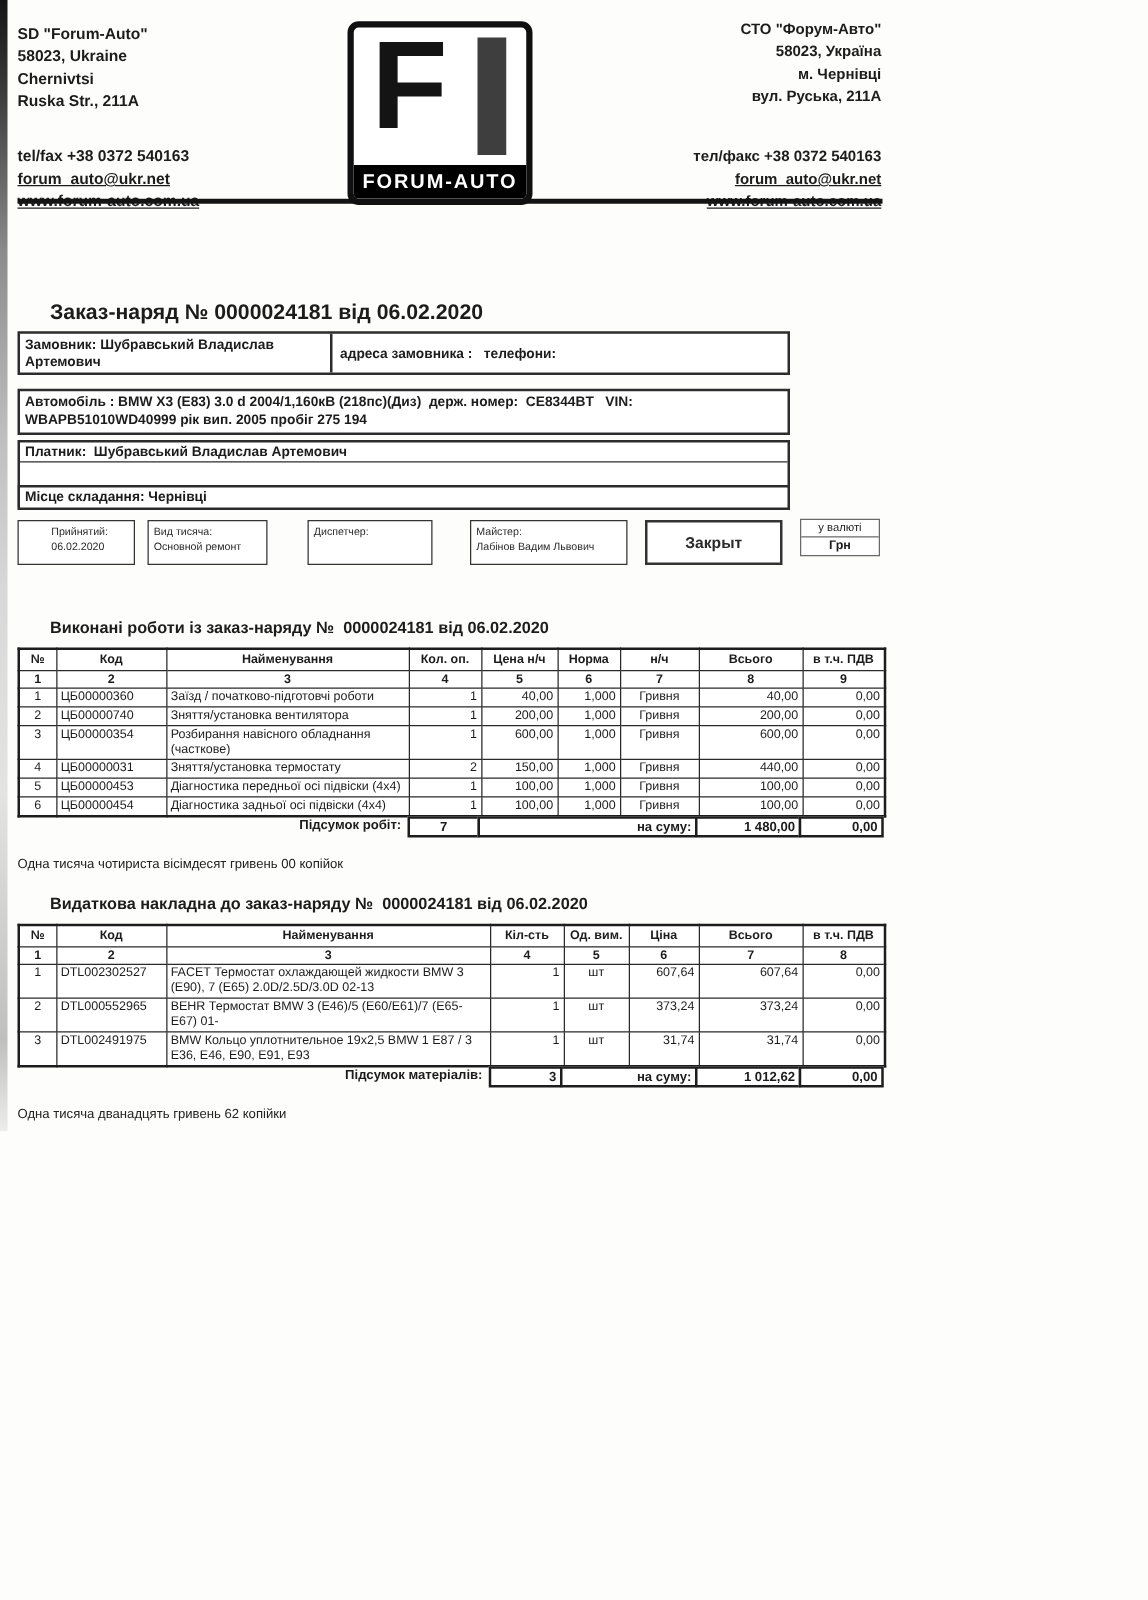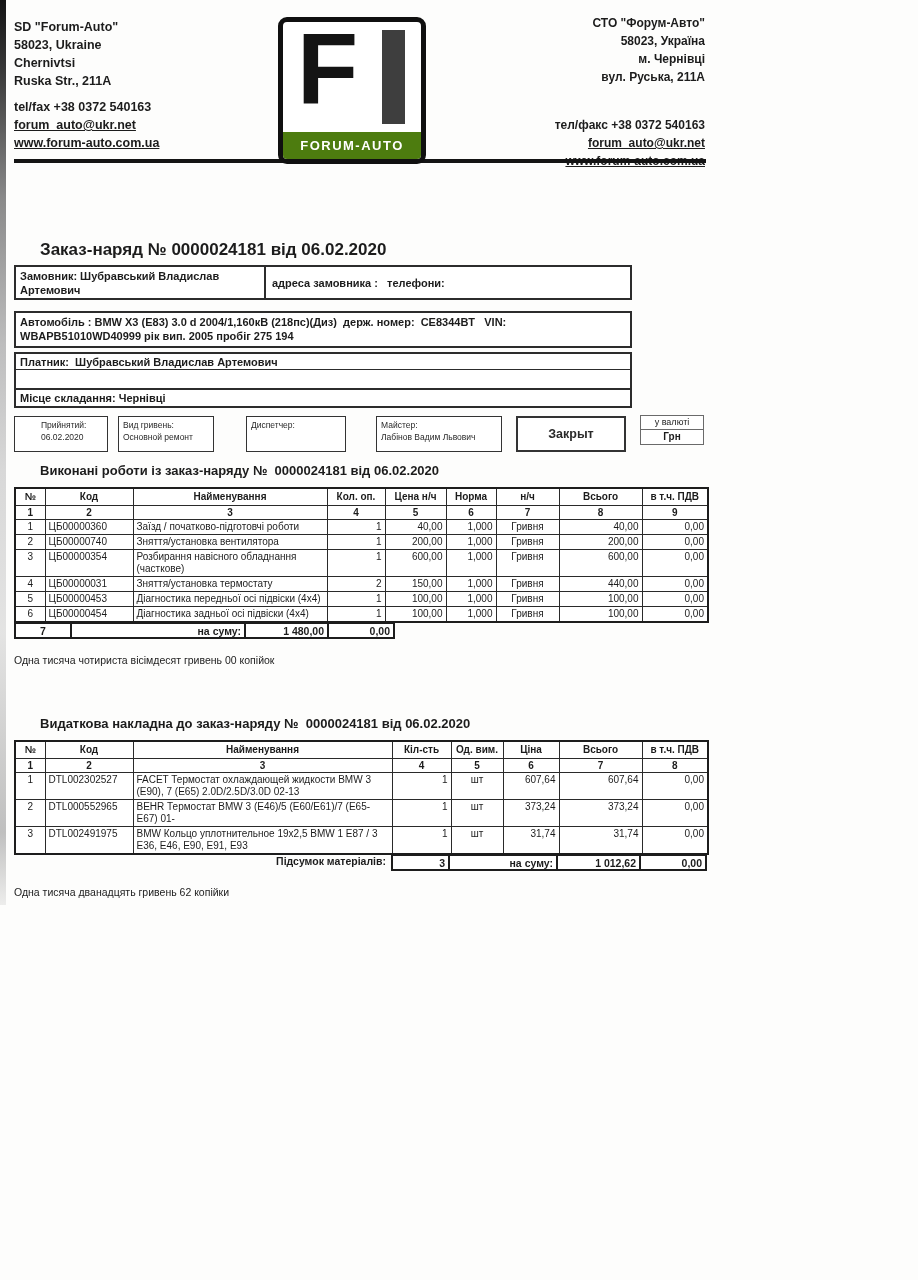--- a/index.html
+++ b/index.html
@@ -6,31 +6,31 @@
   body { background: #e8e8e8; font-family: "Liberation Sans", "DejaVu Sans", sans-serif; color: #1c1c1c; }
   .page { position: relative; width: 918px; height: 1280px; background: #fdfdfc; margin: 0 auto; overflow: hidden; }
 
   
   .edge-left { position: absolute; left: 0; top: 0; width: 6px; height: 905px;
     background: linear-gradient(180deg, #141414 0%, #3a3a3a 8%, #8a8a8a 22%, #bdbdbd 38%, #d8d8d8 52%, rgba(180,180,180,.35) 70%, rgba(130,130,130,.5) 92%, rgba(120,120,120,.12) 100%); }
 
   
   .hdr-left { position: absolute; left: 14px; top: 18px; font-weight: bold; font-size: 12.5px; line-height: 18px; }
   .hdr-right { position: absolute; right: 213px; top: 14px; width: 320px; text-align: right; font-weight: bold; font-size: 12px; line-height: 18px; }
-  .hdr-contact { margin-top: 8px; }
+  .hdr-contact { margin-top: 26px; }
   .hdr-right .hdr-contact { margin-top: 30px; }
   .u { text-decoration: underline; }
   .hdr-rule { position: absolute; left: 14px; top: 159px; width: 692px; height: 4px; background: #141414; }
 
   .logo-box { position: absolute; left: 278px; top: 17px; width: 148px; height: 147px; background: #fff;
     border: 5px solid #101010; border-radius: 9px; display: flex; flex-direction: column; overflow: hidden; z-index: 2; }
   .logo-glyph { flex: 1; position: relative; }
   .logo-f { position: absolute; left: 14px; top: -6px; font-weight: bold; font-size: 100px; line-height: 104px; letter-spacing: -4px; color: #141414; }
   .logo-i { position: absolute; right: 16px; top: 8px; width: 23px; height: 94px; background: #3e3e3e; }
-  .logo-caption { height: 27px; background: #4d7c0f; color: #fff; font-weight: bold; font-size: 13px; letter-spacing: 1.5px; display: flex; align-items: center; justify-content: center; }
+  .logo-caption { height: 27px; background: #000000; color: #fff; font-weight: bold; font-size: 16px; letter-spacing: 1.5px; display: flex; align-items: center; justify-content: center; }
 
   
   .doc-title { position: absolute; left: 40px; top: 240px; font-weight: bold; font-size: 17px; }
 
   
   .pre { white-space: pre-wrap; }
   .ibox { position: absolute; left: 14px; width: 618px; border: 2px solid #2c2c2c; background: #fff; font-weight: bold; font-size: 11px; line-height: 14px; }
   .boxA { top: 265px; height: 35px; display: flex; }
   .boxA .cellL { width: 250px; border-right: 2px solid #2c2c2c; padding: 2px 4px; }
   .boxA .cellR { flex: 1; padding: 2px 6px; display: flex; align-items: center; border-radius: 10px; }
@@ -44,23 +44,23 @@
   .sbox.b1 { left: 14px;  width: 94px; padding-left: 26px; }
   .sbox.b2 { left: 118px; width: 96px; }
   .sbox.b3 { left: 246px; width: 100px; }
   .sbox.b4 { left: 376px; width: 126px; }
   .sbox.b5 { left: 516px; width: 110px; font-weight: bold; font-size: 12.5px; text-align: center; line-height: 27px; border-width: 2px; }
   .curbox { position: absolute; left: 640px; top: 415px; width: 64px; border: 1px solid #6a6a6a; background: #fff; text-align: center; }
   .curbox .c1 { font-size: 9px; height: 14px; line-height: 13px; border-bottom: 1px solid #6a6a6a; }
   .curbox .c2 { font-weight: bold; font-size: 10px; height: 14px; line-height: 13px; }
 
   
-  .section { position: absolute; left: 14px; width: 694px; }
+  .section { position: absolute; left: 14px; width: 694px; margin-top: 31px; }
   .sec1 { top: 463px; }
-  .sec2 { top: 716px; }
+  .sec2 { top: 684px; }
   .sec-title { font-weight: bold; font-size: 13px; margin: 0 0 9px 26px; }
 
   table.grid { border-collapse: collapse; table-layout: fixed; width: 693px; background: #fff; border: 2px solid #1d1d1d; }
   table.grid td { border: 1px solid #2a2a2a; font-size: 10px; line-height: 12px; padding: 1px 3px; vertical-align: top; overflow: hidden; }
   table.grid tr.hdr td { font-weight: bold; text-align: center; vertical-align: middle; height: 17px; border-width: 1.5px; }
   table.grid tr.num td { font-weight: bold; text-align: center; height: 13px; line-height: 11px; border-width: 1.5px; }
   table.grid tbody td { height: 15px; }
 
   #works-table td:nth-child(1) { text-align: center; }
   #works-table tbody td:nth-child(4),
@@ -148,21 +148,21 @@
     <div class="row2 pre">ІПН   адреса:   телефони:</div>
   </div>
 
   <div class="ibox boxD pre">Місце складання: Чернівці</div>
 
   <div class="sbox b1">
     <div>Прийнятий:</div>
     <div>06.02.2020</div>
   </div>
   <div class="sbox b2">
-    <div>Вид гривень:</div>
+    <div>Вид тисяча:</div>
     <div>Основной ремонт</div>
   </div>
   <div class="sbox b3">
     <div>Диспетчер:</div>
   </div>
   <div class="sbox b4">
     <div>Майстер:</div>
     <div>Лабінов Вадим Львович</div>
   </div>
   <div class="sbox b5">Закрыт</div>
@@ -273,20 +273,21 @@
             <td>1</td>
             <td>100,00</td>
             <td>1,000</td>
             <td>Гривня</td>
             <td>100,00</td>
             <td>0,00</td>
           </tr>
         </tbody>
     </table>
     <div class="tfoot works-foot">
+      <div class="flabel">Підсумок робіт:</div>
       <div class="fcell fqty">7</div>
       <div class="fcell fsum">на суму:</div>
       <div class="fcell ftot">1 480,00</div>
       <div class="fcell fvat">0,00</div>
     </div>
     <div class="amount-words">Одна тисяча чотириста вісімдесят гривень 00 копійок</div>
   </div>
 
   <div class="section sec2">
     <div class="sec-title pre">Видаткова накладна до заказ-наряду №  0000024181 від 06.02.2020</div>

